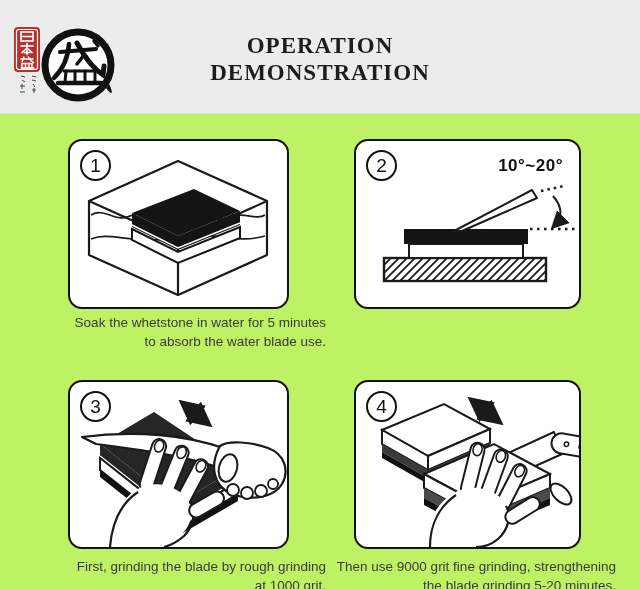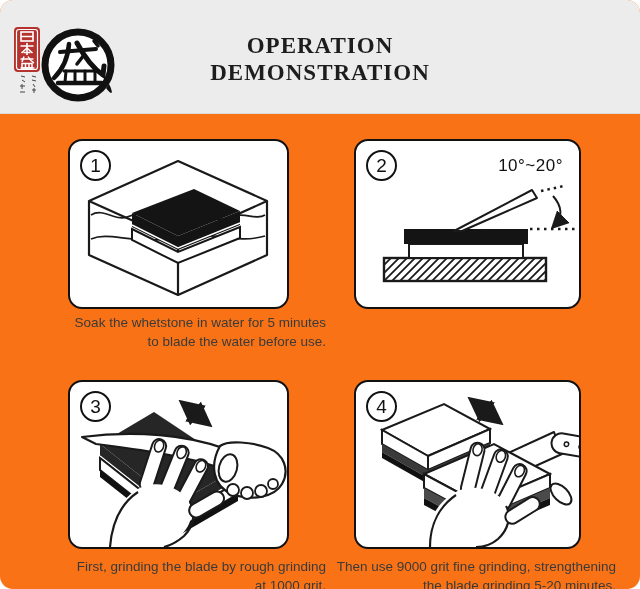--- a/index.html
+++ b/index.html
@@ -1,35 +1,35 @@
 <!DOCTYPE html>
 <html><head>
 <meta charset="utf-8">
 <style>
   html,body{margin:0;padding:0;}
-  #page{position:relative;width:640px;height:589px;background:#f97316;overflow:hidden;
-        font-family:"Liberation Sans",sans-serif;border-radius:13px;}
+  #page{position:relative;width:640px;height:589px;background:#bef264;overflow:hidden;
+        font-family:"Liberation Sans",sans-serif;}
   
   .header{position:absolute;left:0;top:0;width:640px;height:113px;background:#ececec;
           border-bottom:1px solid #dcdcdc;}
   .title{position:absolute;left:0;top:32px;width:100%;text-align:center;
          font-family:"Liberation Serif",serif;font-weight:bold;font-size:23px;
          line-height:27px;letter-spacing:1px;color:#1d1d1d;margin:0;}
   .logo{position:absolute;left:8px;top:20px;width:110px;height:90px;}
   
   .panel{position:absolute;border:2.5px solid #111;border-radius:14px;background:#fff;overflow:hidden;}
   #panel1{left:68px;top:139px;width:217px;height:166px;}
   #panel2{left:354px;top:139px;width:223px;height:166px;}
   #panel3{left:68px;top:380px;width:217px;height:165px;}
   #panel4{left:354px;top:380px;width:223px;height:165px;}
   .panel svg.art{position:absolute;left:0;top:0;width:100%;height:100%;}
   .badge{position:absolute;left:10px;top:9px;width:27px;height:27px;border:2px solid #111;
          border-radius:50%;font-size:19px;line-height:27px;text-align:center;color:#111;
          background:#fff;z-index:2;}
-  .angle-label{position:absolute;right:16px;top:15px;font-size:17px;font-weight:normal;
+  .angle-label{position:absolute;right:16px;top:15px;font-size:17px;font-weight:bold;
                color:#111;z-index:2;letter-spacing:0.5px;}
   
   .caption{position:absolute;text-align:right;font-size:13.5px;line-height:19px;color:#3a3a3a;}
   #cap1{left:26px;top:313px;width:300px;}
   #cap2{left:316px;top:313px;width:300px;}
   #cap3{left:26px;top:557px;width:300px;}
   #cap4{left:316px;top:557px;width:300px;}
 </style>
 </head>
 <body>
@@ -241,21 +241,21 @@
         <path d="M70 165 C70 140 80 122 98 111 C116 100 142 108 150 122 C156 134 152 148 142 157 C134 163 124 165 118 165 Z" fill="#ffffff"></path>
         <path d="M74 165 C74 142 84 124 100 113" fill="none" stroke="#1a1a1a" stroke-width="2.2"></path>
         <path d="M150 124 C156 134 152 148 142 157 C135 163 126 165 120 165" fill="none" stroke="#1a1a1a" stroke-width="2.2"></path>
         <rect x="-7" y="-22" width="14" height="38" rx="7" transform="translate(164,130) rotate(58)" fill="#fff" stroke="#1a1a1a" stroke-width="2"></rect>
       </g>
     </svg>
   </div>
 
   <div class="caption" id="cap1">
     <div>Soak the whetstone in water for 5 minutes</div>
-    <div>to blade the water before use.</div>
+    <div>to absorb the water blade use.</div>
   </div>
   <div class="caption" id="cap3">
     <div>First, grinding the blade by rough grinding</div>
     <div>at 1000 grit.</div>
   </div>
   <div class="caption" id="cap4">
     <div>Then use 9000 grit fine grinding, strengthening</div>
     <div>the blade grinding 5-20 minutes.</div>
   </div>
 

